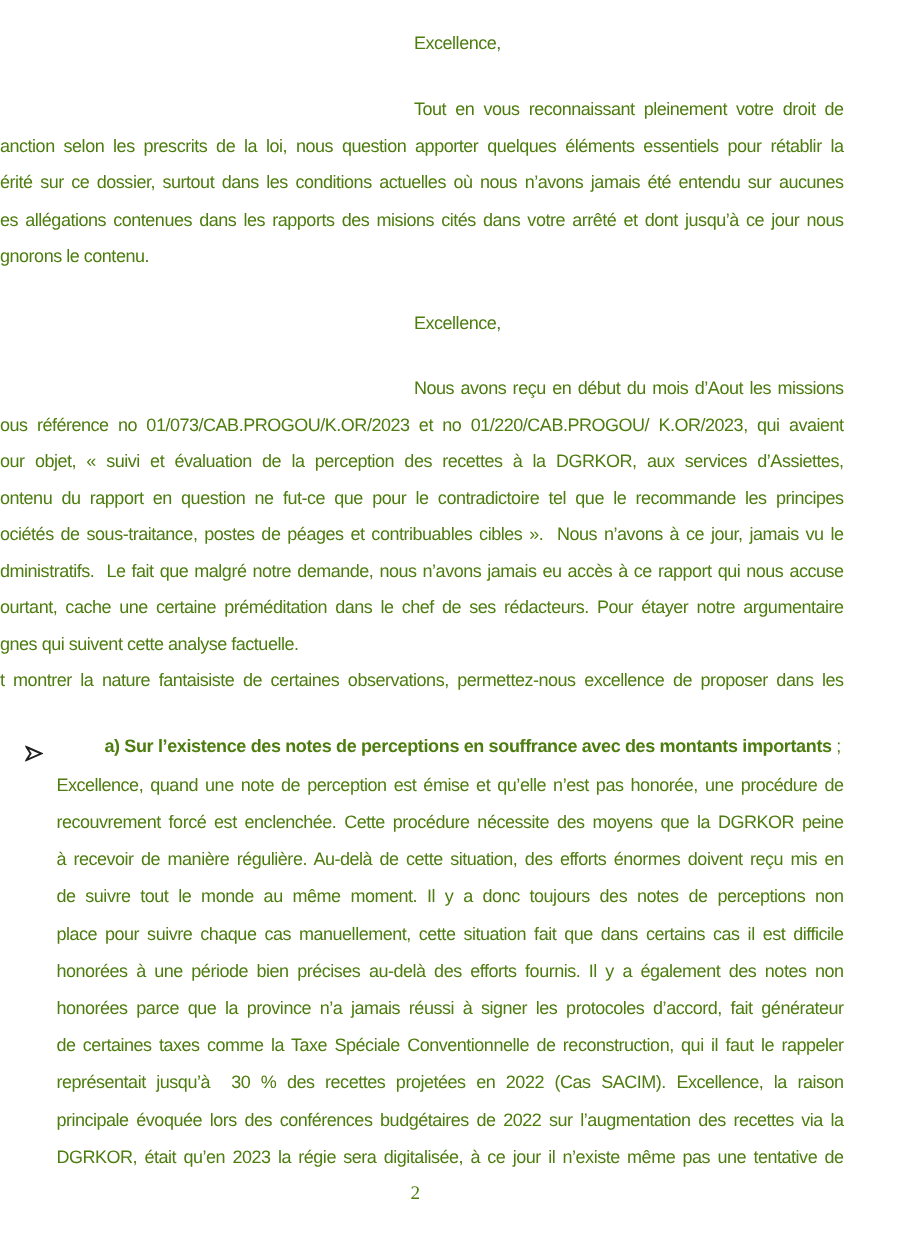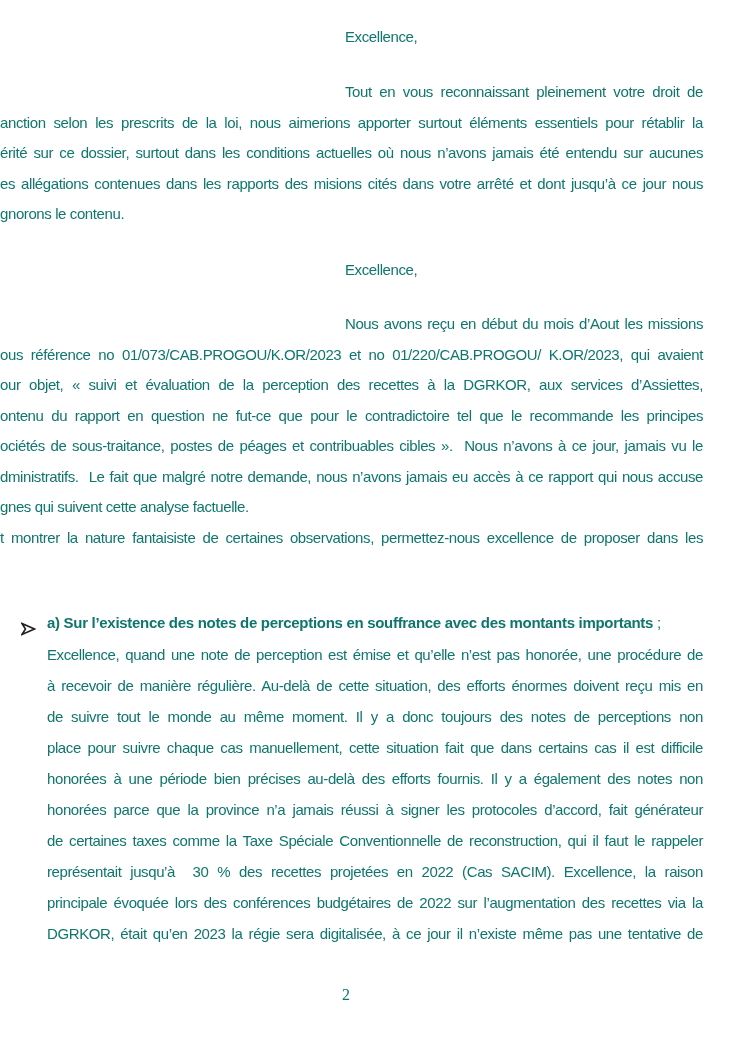--- a/index.html
+++ b/index.html
@@ -4,39 +4,39 @@
 <style>
   * { margin: 0; padding: 0; box-sizing: border-box; }
   html, body { background: #ffffff; }
   .page {
     position: relative;
     width: 750px;
     height: 1046px;
     background: #ffffff;
     overflow: hidden;
     font-family: "Liberation Sans", "DejaVu Sans", sans-serif;
-    color: #0f766e;
+    color: #4d7c0f;
     font-size: 15px;
     letter-spacing: -0.4px;
   }
   .abs { position: absolute; }
   .sal { line-height: 30.5px; white-space: nowrap; }
   .para { width: 703px; }
   .para .doc-line { line-height: 30.5px; }
   .bullet-body .doc-line { line-height: 31px; }
   .doc-line { display: block; }
   .doc-line.justify { text-align: justify; text-align-last: justify; }
   .doc-line.indent { padding-left: 345px; }
   .sal-1 { left: 345px; top: 22px; }
   .para-1 { left: 0; top: 77px; }
   .sal-2 { left: 345px; top: 255px; }
   .para-2 { left: 0; top: 309px; }
   .bullet-heading { left: 0; top: 608px; width: 703px; line-height: 30.5px; }
   .bullet-heading .htext { margin-left: 47px; letter-spacing: -0.3px; }
-  .bullet-heading .bold { font-weight: bold; }
+  .bullet-heading .bold { font-weight: bold; margin-left: 40px; }
   .arrow-wrap {
     position: absolute; left: 21px; top: 8px;
     width: 15px; height: 14px;
   }
   .bullet-body { left: 47px; top: 639px; width: 656px; }
   .page-number {
     left: 0; top: 985px; width: 692px;
     text-align: center;
     font-family: "Liberation Serif", "DejaVu Serif", serif;
     font-size: 16px;
@@ -46,50 +46,52 @@
 </style>
 </head>
 <body>
 
 <div class="page">
 
   <div class="abs sal sal-1">Excellence,</div>
 
   <div class="abs para para-1">
     <div class="doc-line justify indent">Tout en vous reconnaissant pleinement votre droit de</div>
-    <div class="doc-line justify">anction selon les prescrits de la loi, nous aimerions apporter surtout éléments essentiels pour rétablir la</div>
+    <div class="doc-line justify">anction selon les prescrits de la loi, nous question apporter quelques éléments essentiels pour rétablir la</div>
     <div class="doc-line justify">érité sur ce dossier, surtout dans les conditions actuelles où nous n’avons jamais été entendu sur aucunes</div>
     <div class="doc-line justify">es allégations contenues dans les rapports des misions cités dans votre arrêté et dont jusqu’à ce jour nous</div>
     <div class="doc-line">gnorons le contenu.</div>
   </div>
 
   <div class="abs sal sal-2">Excellence,</div>
 
   <div class="abs para para-2">
     <div class="doc-line justify indent">Nous avons reçu en début du mois d’Aout les missions</div>
     <div class="doc-line justify">ous référence no 01/073/CAB.PROGOU/K.OR/2023 et no 01/220/CAB.PROGOU/ K.OR/2023, qui avaient</div>
     <div class="doc-line justify">our objet, « suivi et évaluation de la perception des recettes à la DGRKOR, aux services d’Assiettes,</div>
     <div class="doc-line justify">ontenu du rapport en question ne fut-ce que pour le contradictoire tel que le recommande les principes</div>
     <div class="doc-line justify">ociétés de sous-traitance, postes de péages et contribuables cibles ».&nbsp; Nous n’avons à ce jour, jamais vu le</div>
     <div class="doc-line justify">dministratifs.&nbsp; Le fait que malgré notre demande, nous n’avons jamais eu accès à ce rapport qui nous accuse</div>
+    <div class="doc-line justify">ourtant, cache une certaine préméditation dans le chef de ses rédacteurs. Pour étayer notre argumentaire</div>
     <div class="doc-line">gnes qui suivent cette analyse factuelle.</div>
     <div class="doc-line justify">t montrer la nature fantaisiste de certaines observations, permettez-nous excellence de proposer dans les</div>
   </div>
 
   <div class="abs bullet-heading">
     <span class="arrow-wrap">
       <svg width="15" height="14" viewBox="0 0 15 14">
         <polygon points="1,1.5 13.5,7 1,12.5 4.5,7" fill="none" stroke="#1f1f1f" stroke-width="1.6" stroke-linejoin="miter"></polygon>
       </svg>
     </span>
     <div class="htext"><span class="bold">a) Sur l’existence des notes de perceptions en souffrance avec des montants importants</span><span> ;</span></div>
   </div>
 
   <div class="abs para bullet-body">
     <div class="doc-line justify">Excellence, quand une note de perception est émise et qu’elle n’est pas honorée, une procédure de</div>
+    <div class="doc-line justify">recouvrement forcé est enclenchée. Cette procédure nécessite des moyens que la DGRKOR peine</div>
     <div class="doc-line justify">à recevoir de manière régulière. Au-delà de cette situation, des efforts énormes doivent reçu mis en</div>
     <div class="doc-line justify">de suivre tout le monde au même moment. Il y a donc toujours des notes de perceptions non</div>
     <div class="doc-line justify">place pour suivre chaque cas manuellement, cette situation fait que dans certains cas il est difficile</div>
     <div class="doc-line justify">honorées à une période bien précises au-delà des efforts fournis. Il y a également des notes non</div>
     <div class="doc-line justify">honorées parce que la province n’a jamais réussi à signer les protocoles d’accord, fait générateur</div>
     <div class="doc-line justify">de certaines taxes comme la Taxe Spéciale Conventionnelle de reconstruction, qui il faut le rappeler</div>
     <div class="doc-line justify">représentait jusqu’à&nbsp; 30 % des recettes projetées en 2022 (Cas SACIM). Excellence, la raison</div>
     <div class="doc-line justify">principale évoquée lors des conférences budgétaires de 2022 sur l’augmentation des recettes via la</div>
     <div class="doc-line justify">DGRKOR, était qu’en 2023 la régie sera digitalisée, à ce jour il n’existe même pas une tentative de</div>
   </div>

